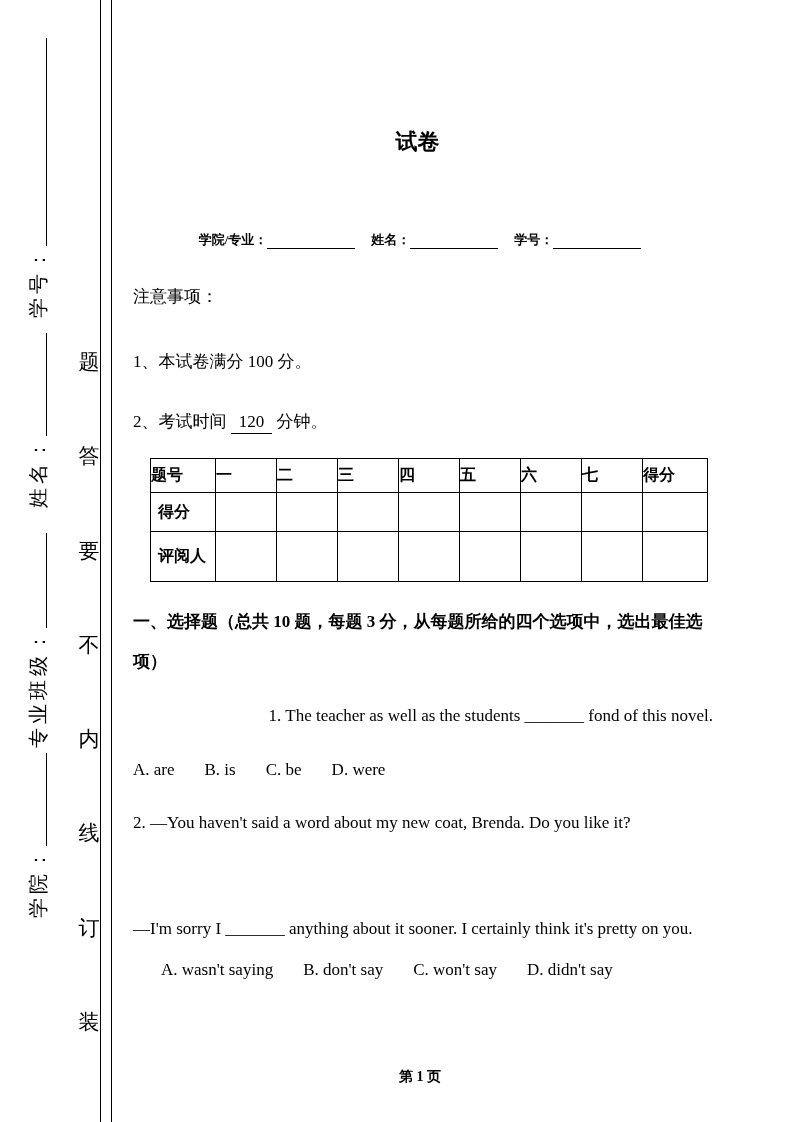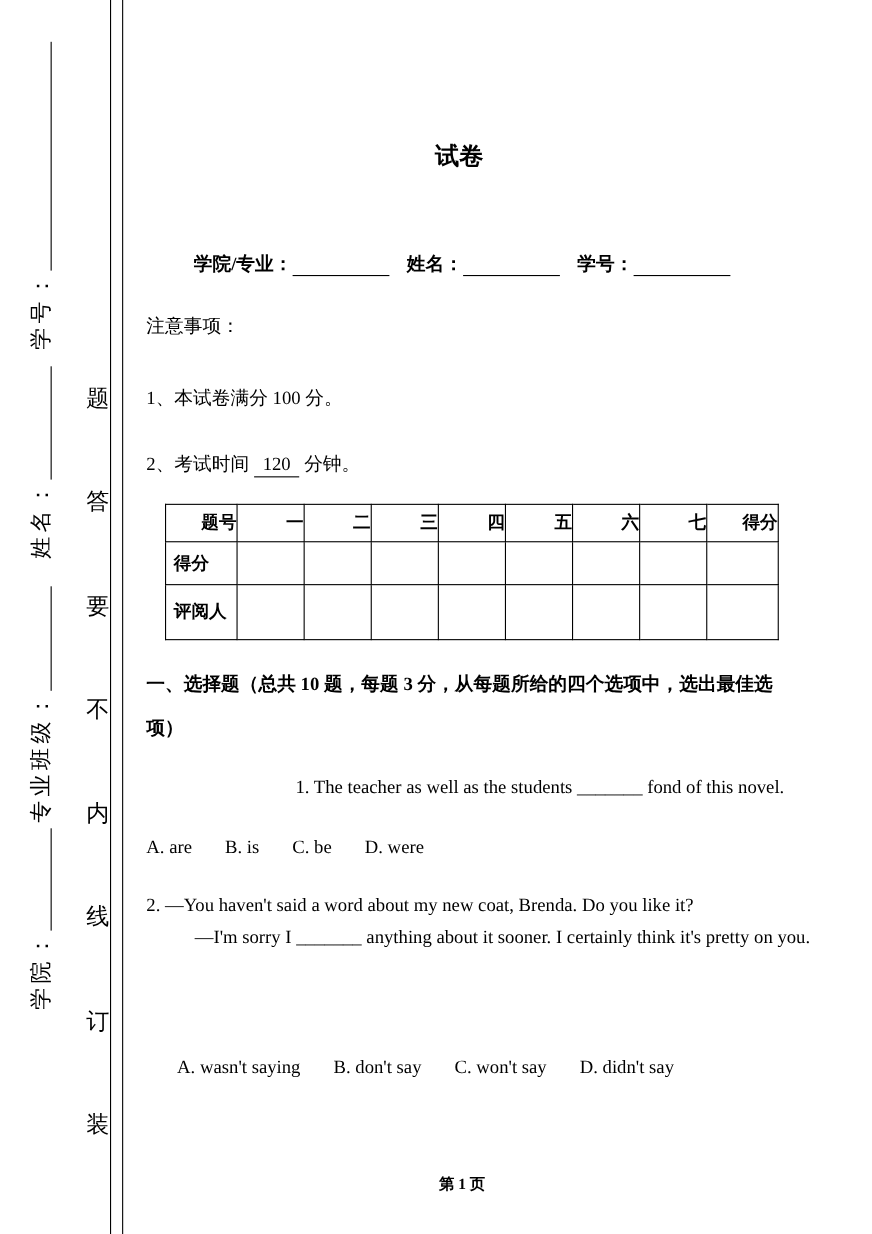--- a/index.html
+++ b/index.html
@@ -31,31 +31,31 @@
   }
 
   .title {
     position:absolute; left:120px; top:120px; width:595px;
     text-align:center; font-size:22px; font-weight:bold; line-height:44px;
   }
 
   .info-line {
     position:absolute; left:130px; top:228px; width:580px;
     display:flex; justify-content:center; align-items:flex-end;
-    font-size:17px; font-weight:bold; white-space:nowrap;
+    font-size:13px; font-weight:bold; white-space:nowrap;
   }
   .blank { display:inline-block; width:88px; height:21px; border-bottom:1.5px solid #000; margin-right:16px; }
   .blank.last { margin-right:0; }
 
   .text { position:absolute; left:133px; font-size:17px; line-height:22px; }
 
   .dur { display:inline-block; border-bottom:1.3px solid #000; padding:0 8px; }
 
   .score-table { position:absolute; left:150px; top:458px; border-collapse:collapse; table-layout:fixed; }
-  .score-table th, .score-table td { border:1.7px solid #000; font-size:16px; text-align:right; vertical-align:middle; }
+  .score-table th, .score-table td { border:1.7px solid #000; font-size:16px; text-align:left; vertical-align:middle; }
   .score-table th { font-weight:bold; }
   .score-table td.rowlabel { font-weight:bold; text-align:left; padding-left:7px; }
   .score-table tr.hdr  { height:34px; }
   .score-table tr.r-score { height:39px; }
   .score-table tr.r-marker { height:50px; }
 
   .section-heading {
     position:absolute; left:133px; top:602px; width:580px;
     font-size:17px; font-weight:bold; line-height:40px;
   }
@@ -179,21 +179,21 @@
 
   <div class="q-text" style="top:706px;text-align:right;">1. The teacher as well as the students _______ fond of this novel.</div>
   <div class="options" style="top:760px;">
     <span>A. are</span>
     <span>B. is</span>
     <span>C. be</span>
     <span>D. were</span>
   </div>
 
   <div class="q-text" style="top:813px;">2. —You haven't said a word about my new coat, Brenda. Do you like it?</div>
-  <div class="q-text q2-reply" style="top:829px;margin-left:44px;">—I'm sorry I _______ anything about it sooner. I certainly think it's pretty on you.</div>
+  <div class="q-text q2-reply" style="top:906px;">—I'm sorry I _______ anything about it sooner. I certainly think it's pretty on you.</div>
   <div class="options" style="top:960px;margin-left:28px;">
     <span>A. wasn't saying</span>
     <span>B. don't say</span>
     <span>C. won't say</span>
     <span>D. didn't say</span>
   </div>
 
   <div class="footer">第 1 页</div>
 
 </div>

